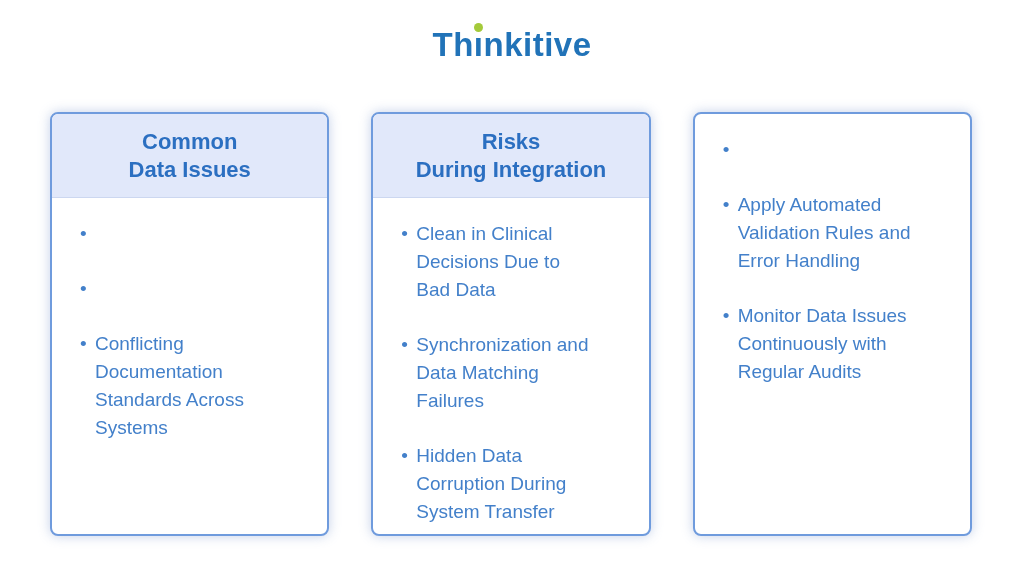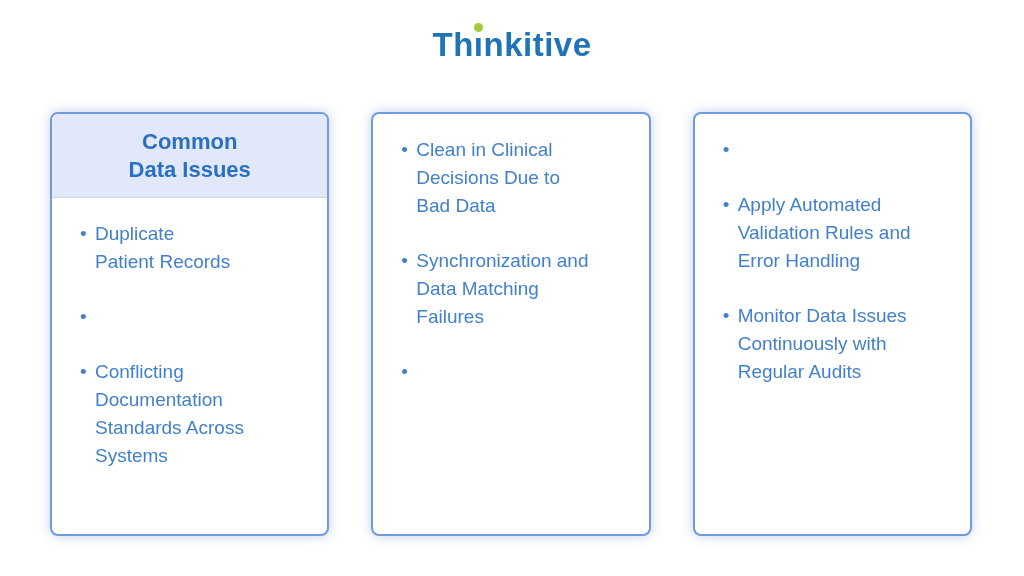--- a/index.html
+++ b/index.html
@@ -99,52 +99,57 @@
   <div class="cards">
 
     <div class="card">
       <div class="card-header">
         <div class="card-title">Common
 Data Issues</div>
       </div>
       <div class="card-body">
         <div class="bullet">
           <span class="bullet-marker">•</span>
-          <span class="bullet-text">Duplicate
-Patient Records</span>
         </div>
         <div class="bullet">
           <span class="bullet-marker">•</span>
         </div>
         <div class="bullet">
           <span class="bullet-marker">•</span>
           <span class="bullet-text">Conflicting
 Documentation
 Standards Across
 Systems</span>
         </div>
       </div>
     </div>
 
     <div class="card">
+      <div class="card-header">
+        <div class="card-title">Risks
+During Integration</div>
+      </div>
       <div class="card-body">
         <div class="bullet">
           <span class="bullet-marker">•</span>
           <span class="bullet-text">Clean in Clinical
 Decisions Due to
 Bad Data</span>
         </div>
         <div class="bullet">
           <span class="bullet-marker">•</span>
           <span class="bullet-text">Synchronization and
 Data Matching
 Failures</span>
         </div>
         <div class="bullet">
           <span class="bullet-marker">•</span>
+          <span class="bullet-text">Hidden Data
+Corruption During
+System Transfer</span>
         </div>
       </div>
     </div>
 
     <div class="card">
       <div class="card-body">
         <div class="bullet">
           <span class="bullet-marker">•</span>
         </div>
         <div class="bullet">

